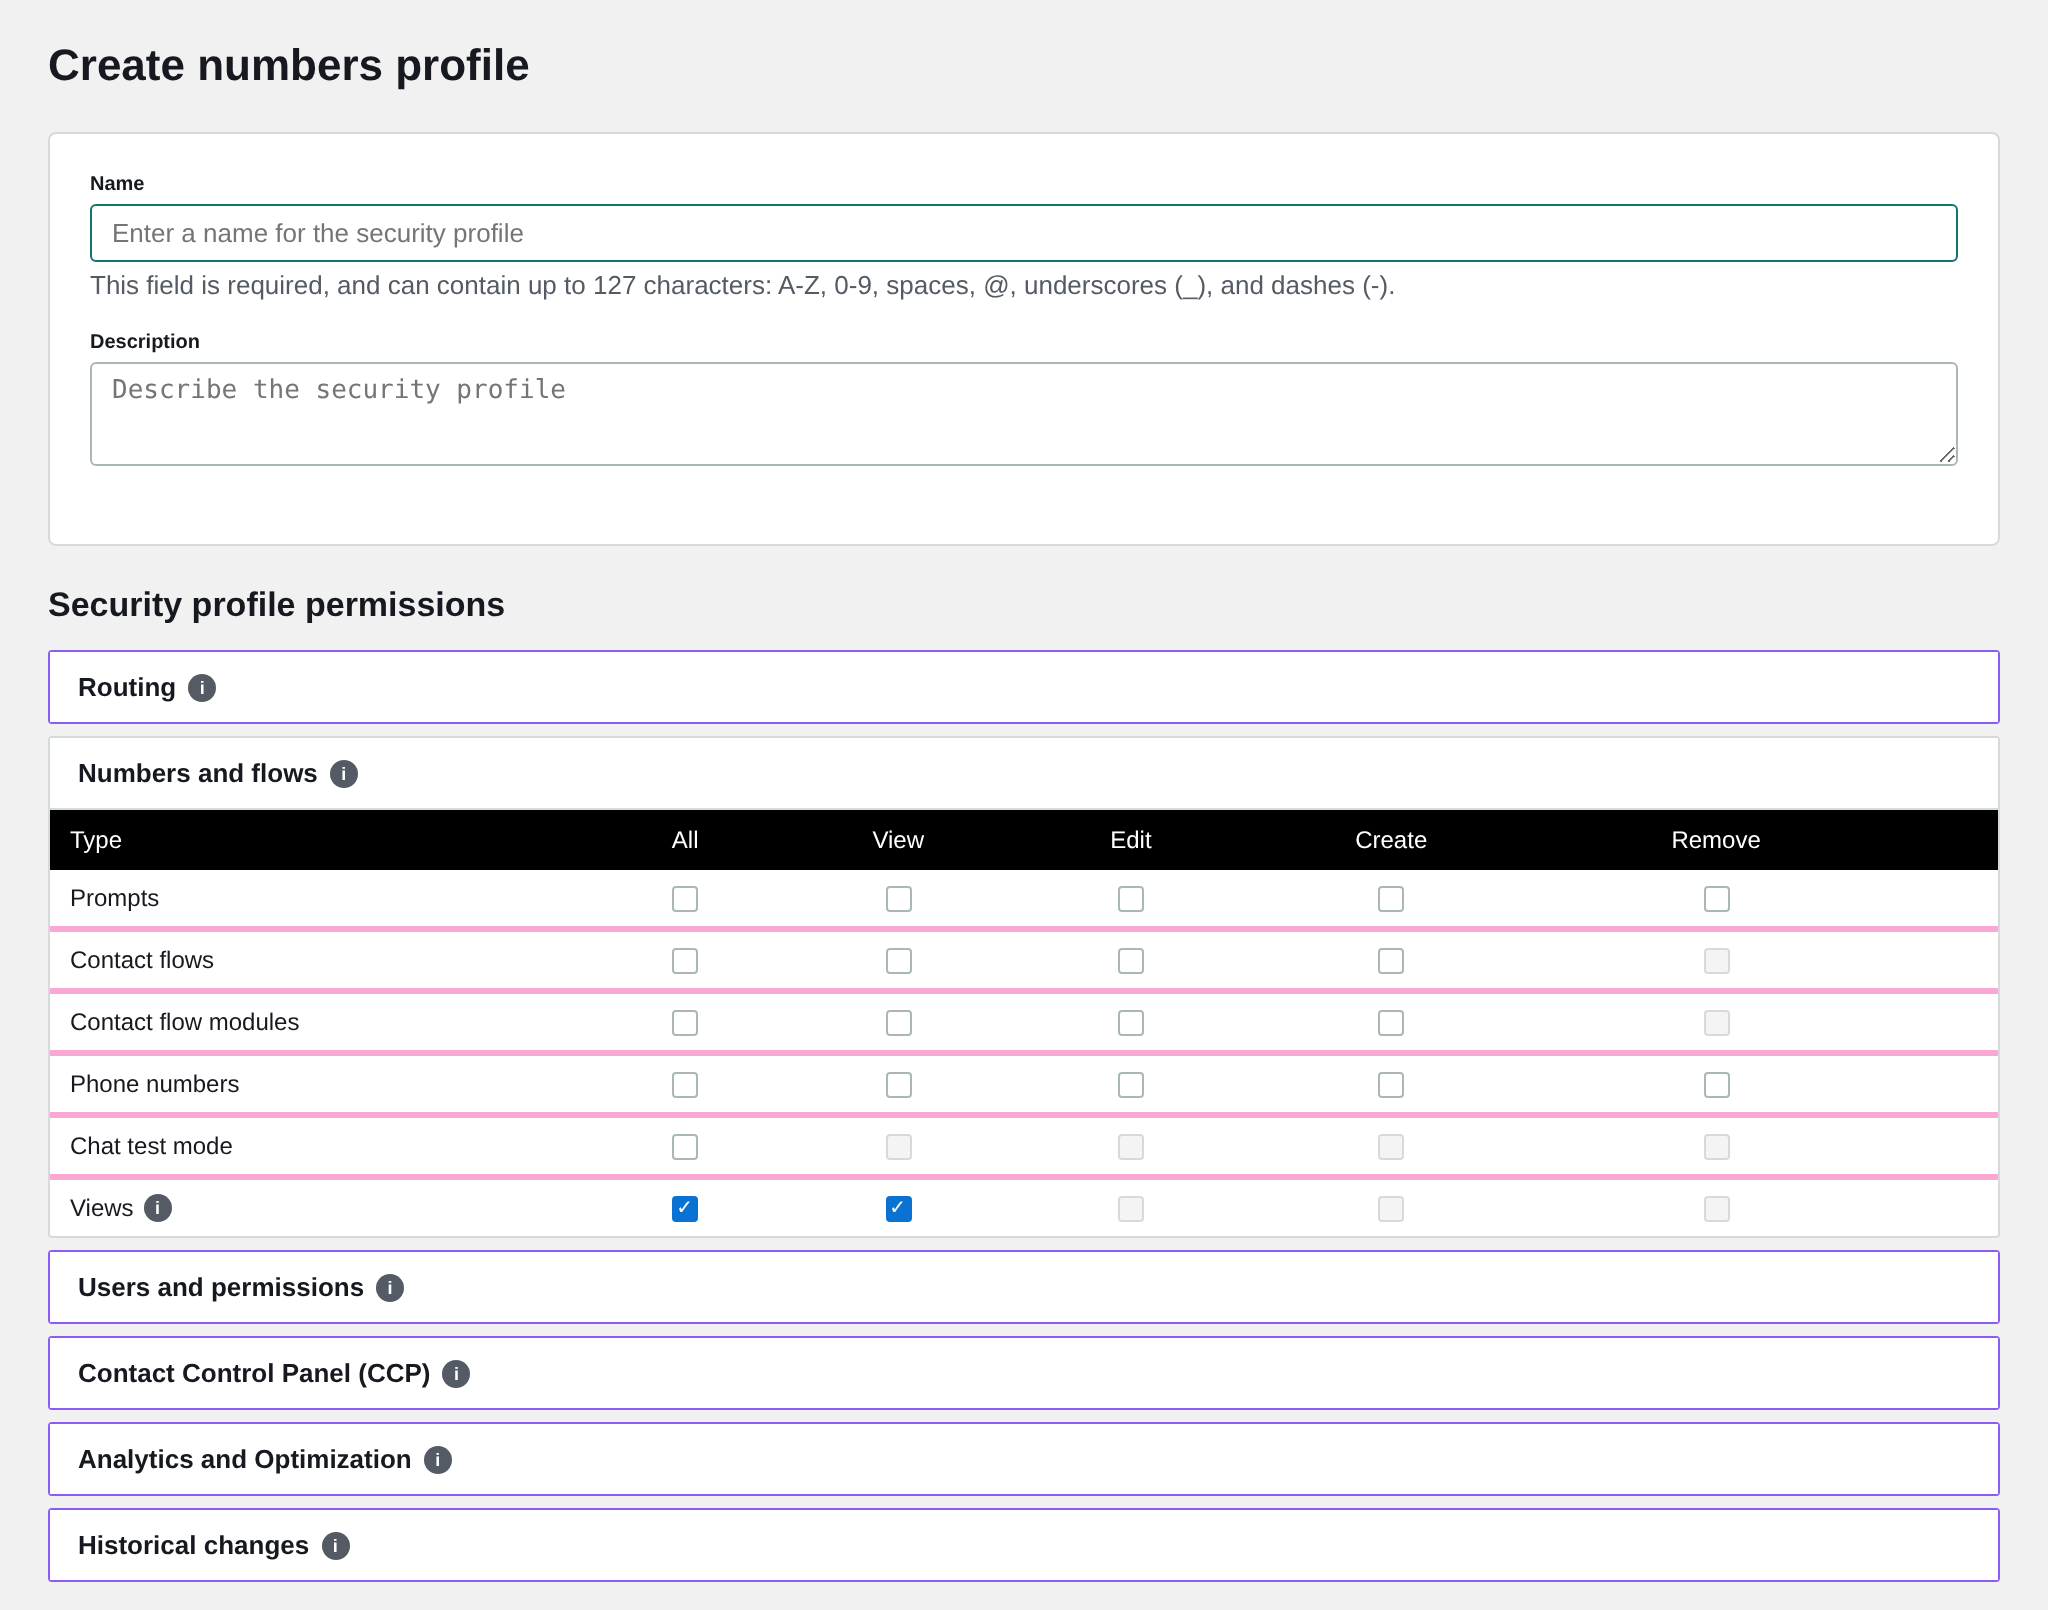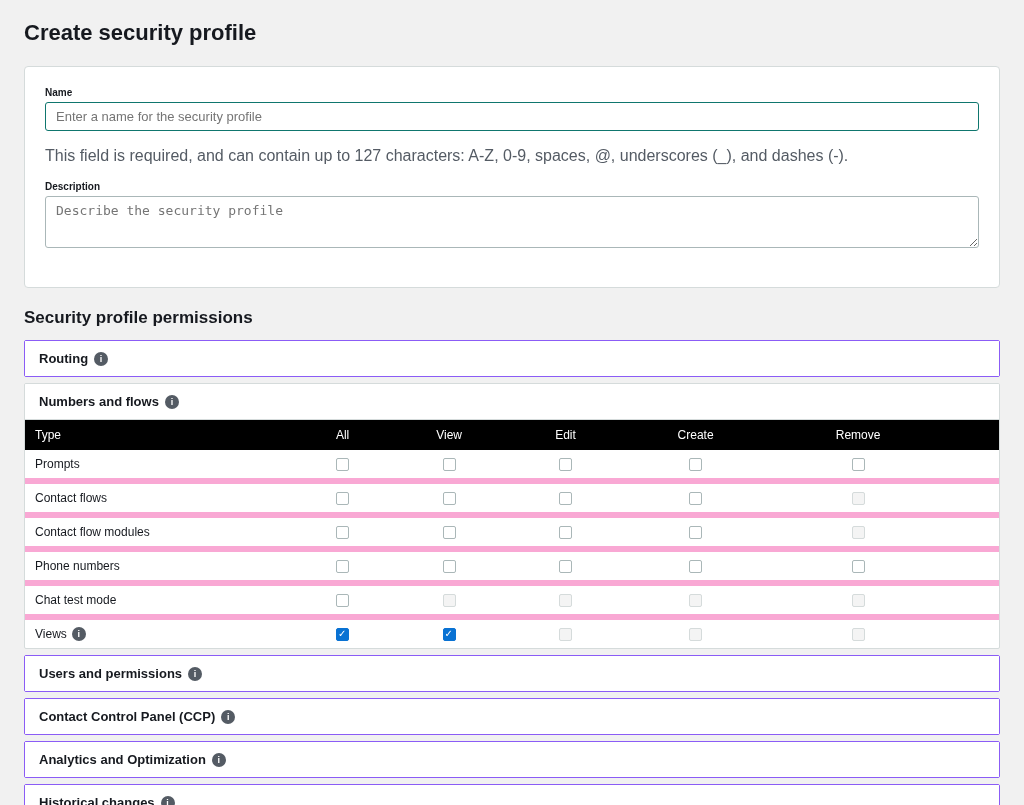--- a/index.html
+++ b/index.html
@@ -39,23 +39,23 @@
     .form-field input[type="text"] {
       width: 100%;
       padding: 6px 10px;
       border: 1px solid #0f766e;
       border-radius: 3px;
       font-size: 13px;
       color: #545b64;
       outline: none;
     }
     .field-hint {
-      font-size: 16px;
+      font-size: 13px;
       color: #545b64;
-      margin-top: 16px;
+      margin-top: 4px;
     }
     textarea {
       width: 100%;
       padding: 6px 10px;
       border: 1px solid #aab7b8;
       border-radius: 3px;
       font-size: 13px;
       color: #545b64;
       resize: vertical;
       height: 52px;
@@ -123,21 +123,21 @@
       padding: 8px 10px;
       font-weight: 500;
       text-align: center;
       font-size: 12px;
     }
     .permissions-table thead th:first-child {
       text-align: left;
       width: 28%;
     }
     .permissions-table tbody tr {
-      border-bottom: 6px solid #f9a8d4;
+      border-bottom: 3px solid #f9a8d4;
     }
     .permissions-table tbody tr:last-child {
       border-bottom: none;
     }
     .permissions-table tbody td {
       padding: 7px 10px;
       text-align: center;
       vertical-align: middle;
     }
     .permissions-table tbody td:first-child {
@@ -193,21 +193,21 @@
       background: #fff;
     }
     .section-flat .section-header {
       border-bottom: none;
     }
   </style>
 </head>
 <body>
 
 <div class="page-container">
-  <h1>Create security profile</h1>
+  <h1>Create numbers profile</h1>
 
   <div class="form-card">
     <div class="form-field">
       <label>Name</label>
       <input type="text" placeholder="Enter a name for the security profile" style="">
       <div class="field-hint">This field is required, and can contain up to 127 characters: A-Z, 0-9, spaces, @, underscores (_), and dashes (-).</div>
     </div>
     <div class="form-field">
       <label>Description</label>
       <textarea placeholder="Describe the security profile" style=""></textarea>

